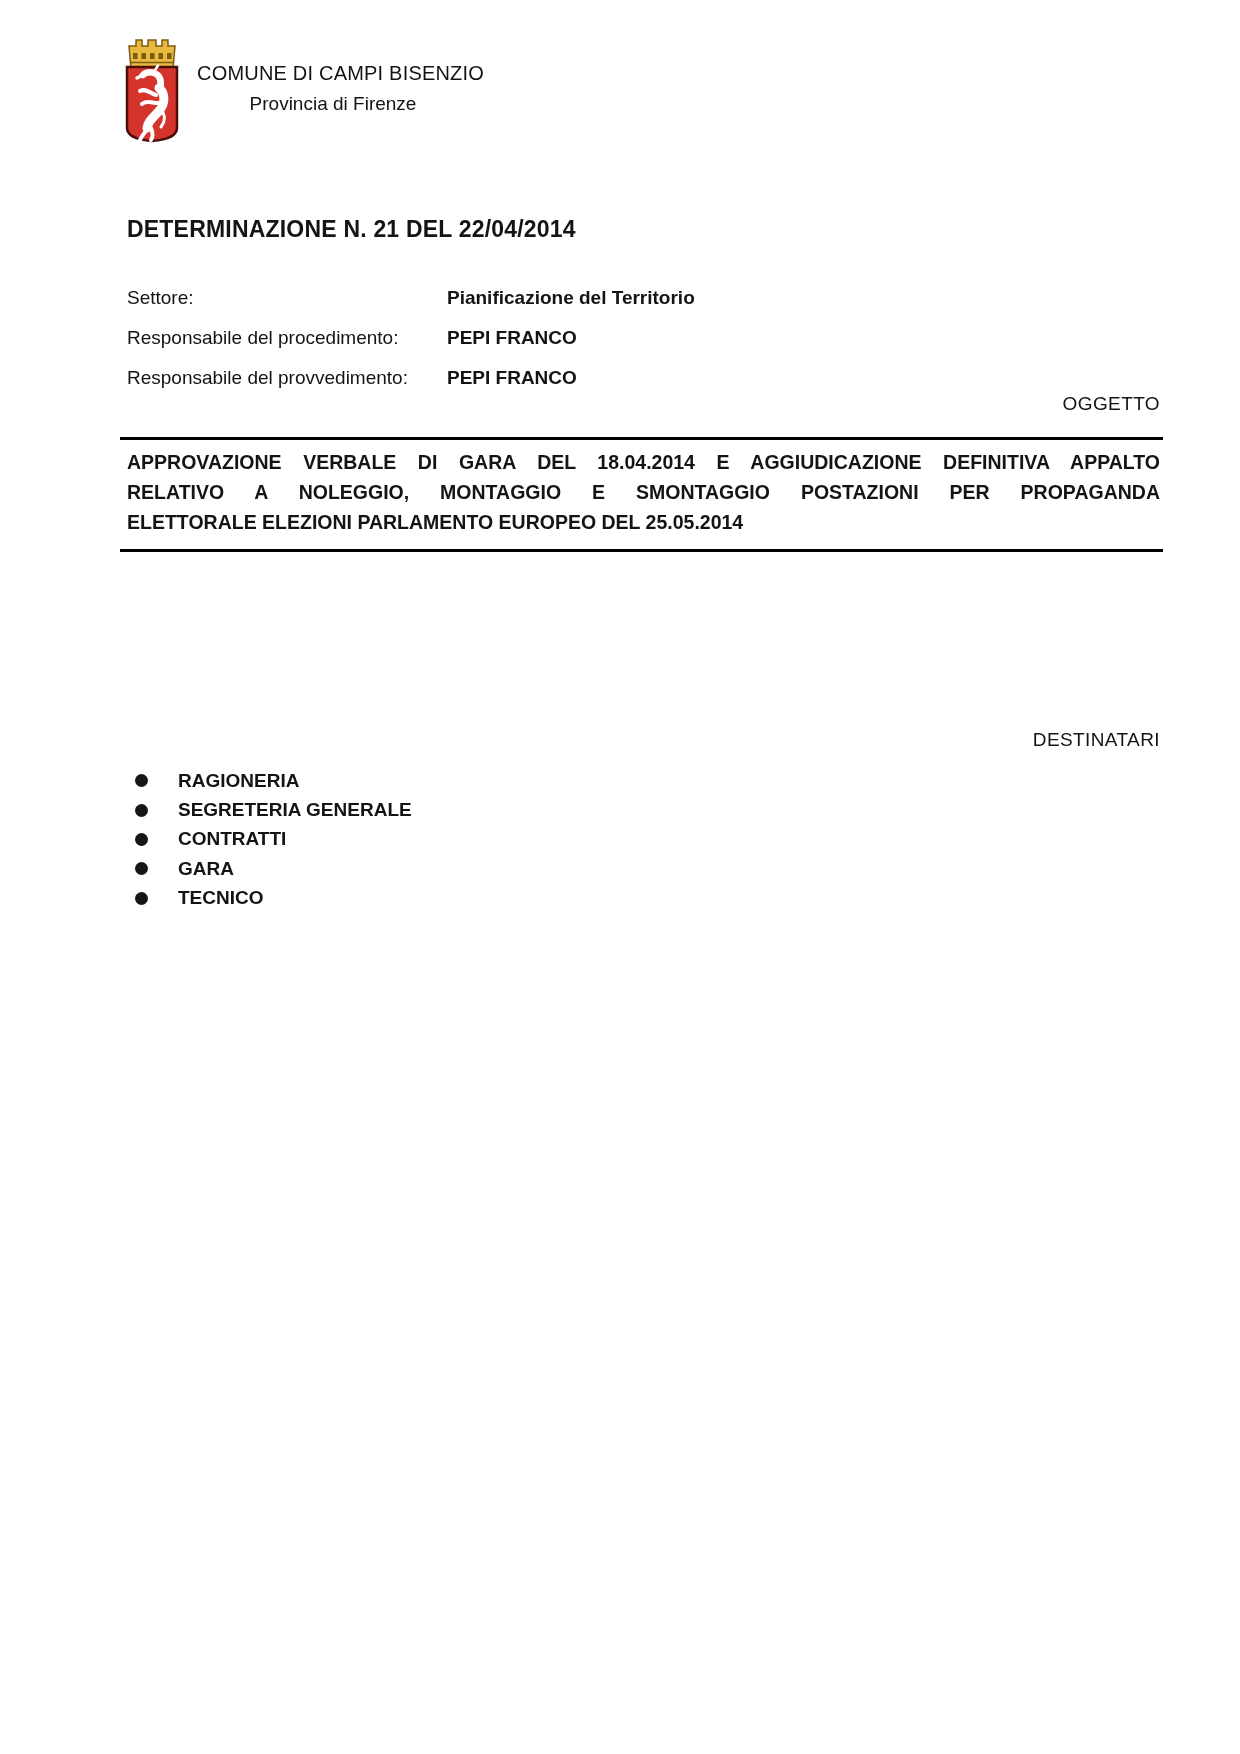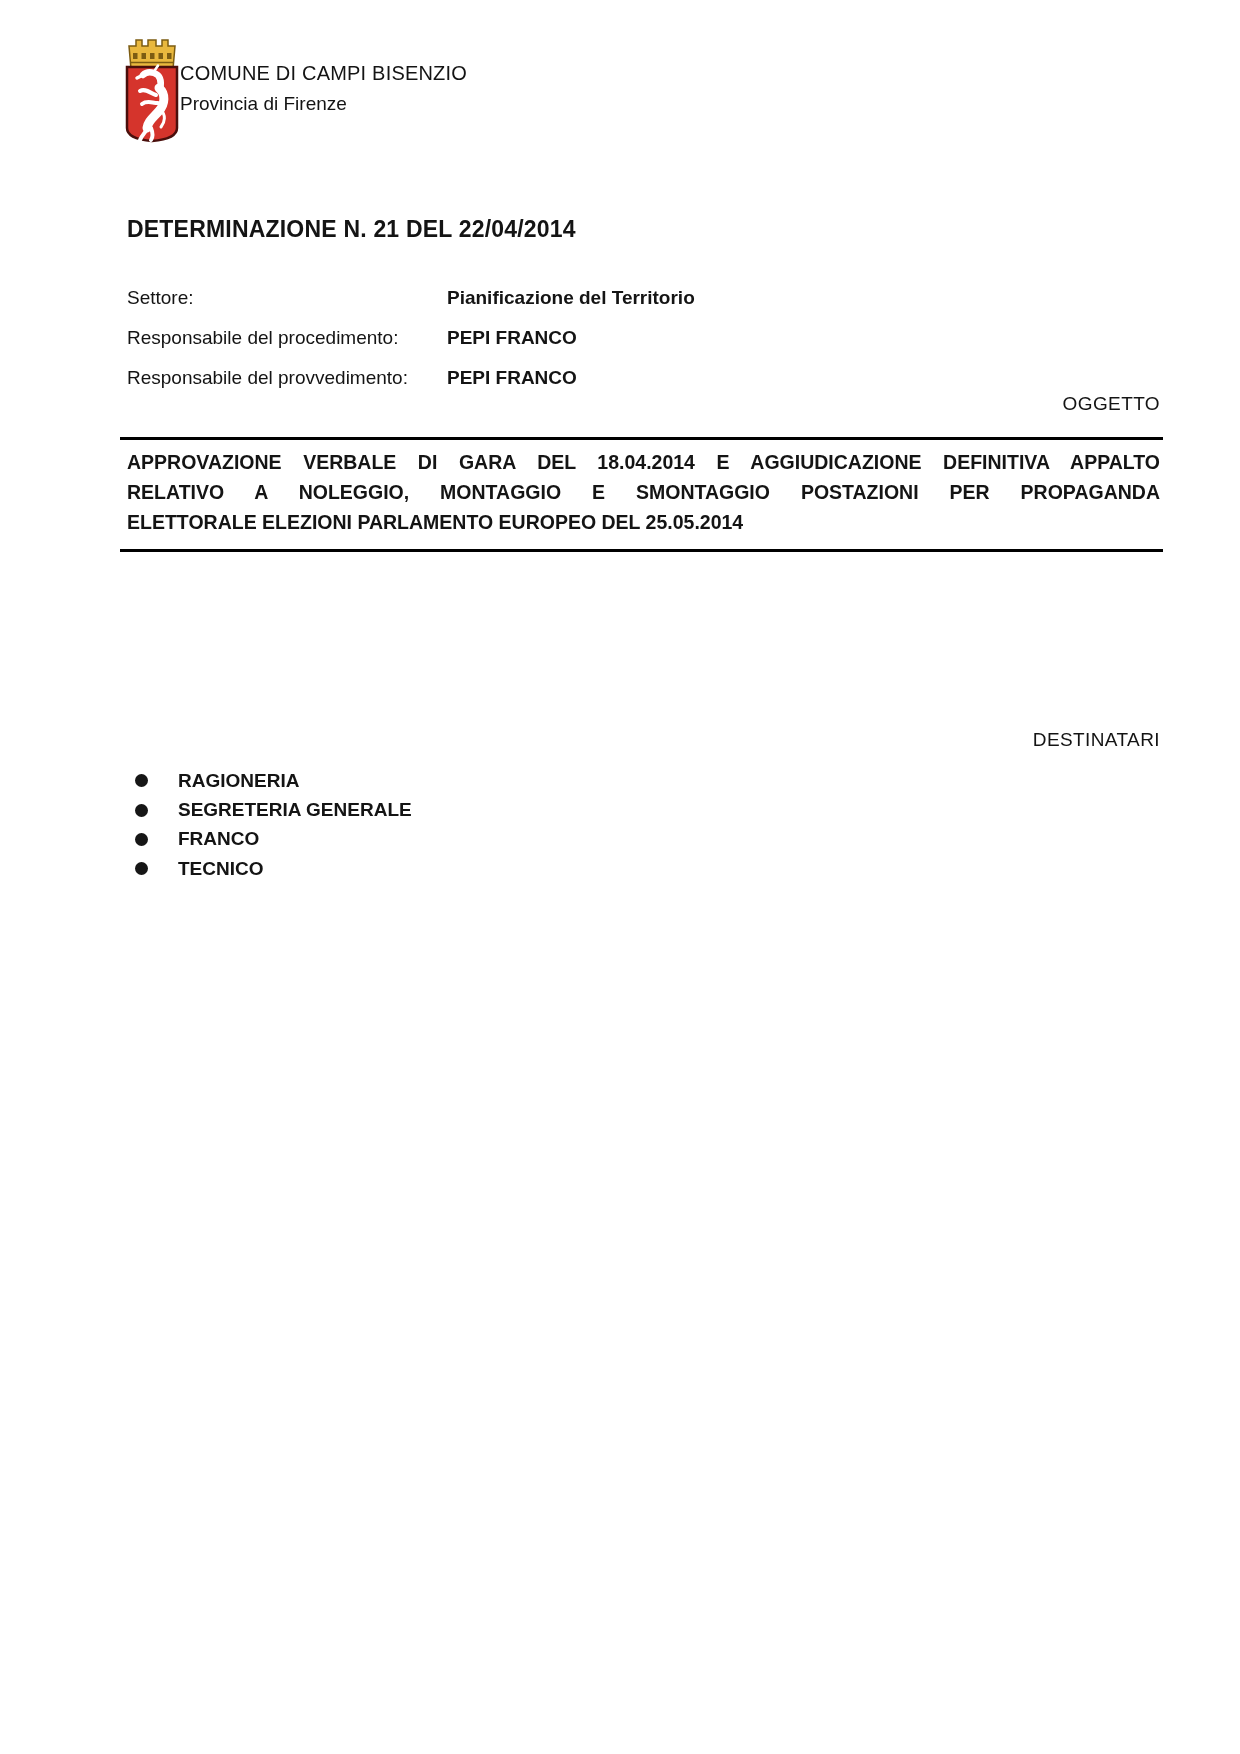--- a/index.html
+++ b/index.html
@@ -7,21 +7,21 @@
   body {
     width: 1240px; height: 1754px;
     position: relative;
     font-family: "Liberation Sans", sans-serif;
     color: #141414;
   }
   .page { position: absolute; inset: 0; background: #ffffff; }
 
   
   .crest { position: absolute; left: 120px; top: 36px; width: 64px; height: 108px; }
-  .org { position: absolute; left: 180px; top: 62px; width: 272px; text-align: left; }
+  .org { position: absolute; left: 197px; top: 62px; width: 272px; text-align: center; }
   .org-name { font-size: 20px; letter-spacing: .2px; white-space: nowrap; }
   .org-sub  { font-size: 19px; margin-top: 8px; }
 
   
   .doc-title {
     position: absolute; left: 127px; top: 216px; width: 1033px;
     text-align: left; font-size: 23px; font-weight: bold; letter-spacing: .2px;
   }
 
   
@@ -127,21 +127,25 @@
     <li class="dest-item">
       <span class="bullet"></span>
       <span>RAGIONERIA</span>
     </li>
     <li class="dest-item">
       <span class="bullet"></span>
       <span>SEGRETERIA GENERALE</span>
     </li>
     <li class="dest-item">
       <span class="bullet"></span>
-      <span>FRANCO</span>
+      <span>CONTRATTI</span>
+    </li>
+    <li class="dest-item">
+      <span class="bullet"></span>
+      <span>GARA</span>
     </li>
     <li class="dest-item">
       <span class="bullet"></span>
       <span>TECNICO</span>
     </li>
   </ul>
 
 </div>
 
 </body></html>

